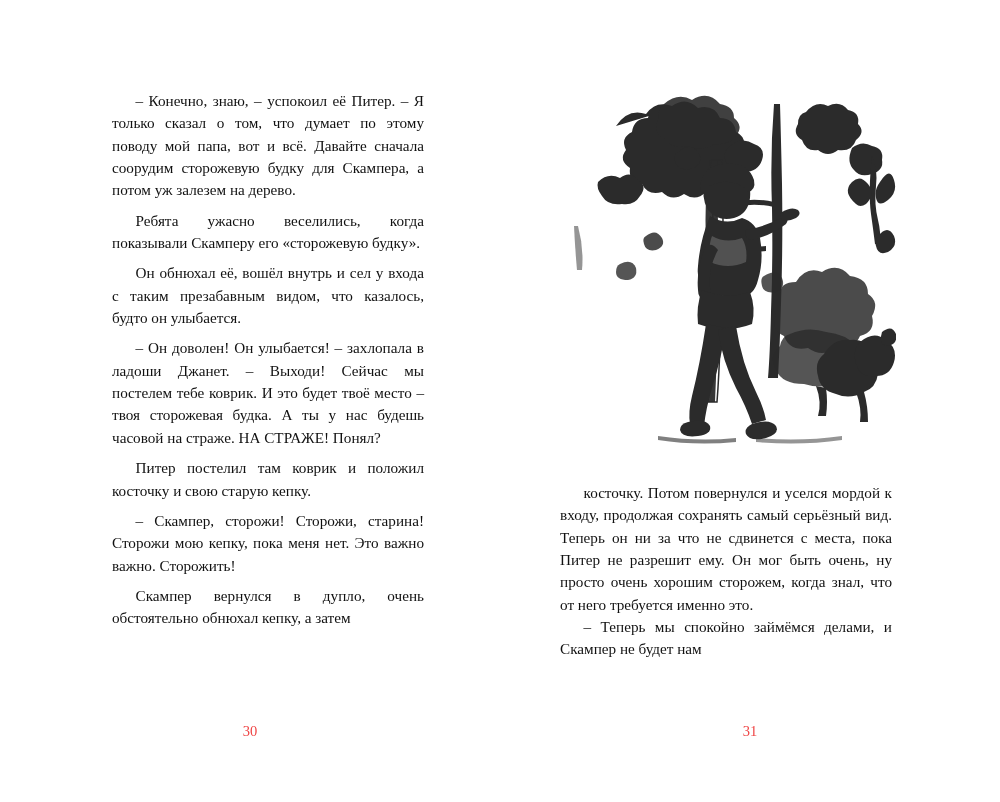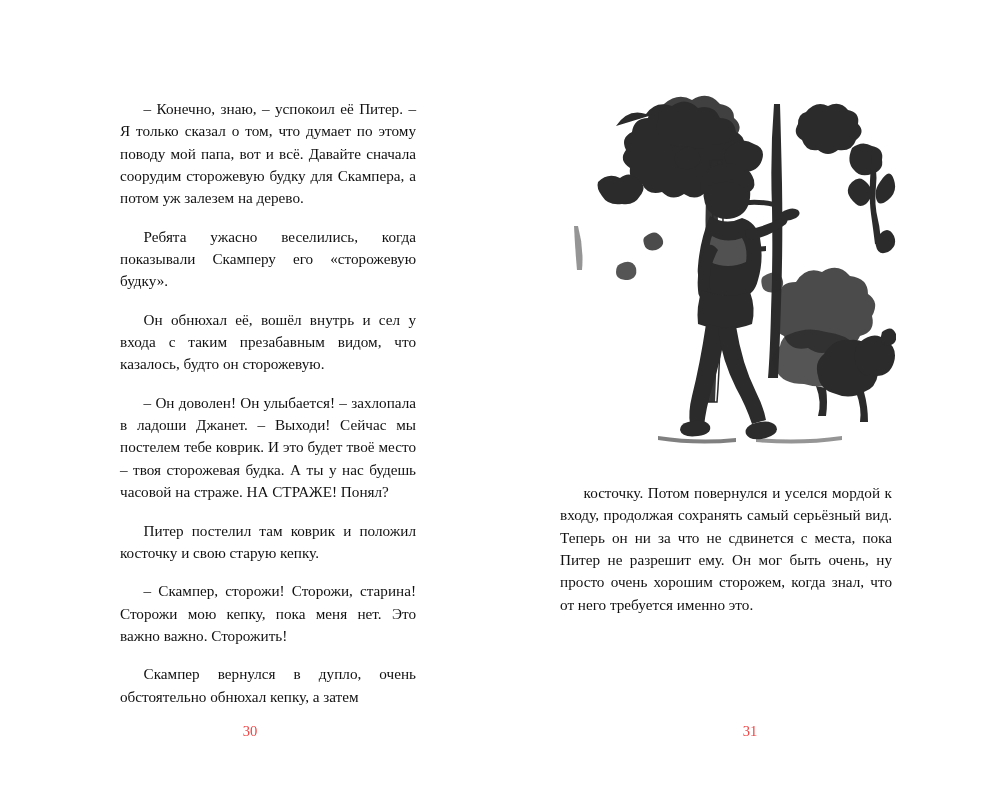--- a/index.html
+++ b/index.html
@@ -35,21 +35,21 @@
   }
   .text-col {
     width: 100%;
     font-size: 15.2px;
     line-height: 1.47;
     text-align: justify;
     text-justify: inter-word;
     hyphens: manual;
   }
   .text-col p {
-    margin: 16px;
+    margin: 8px;
     text-indent: 1.55em;
   }
   .folio {
     position: absolute;
     bottom: 62px;
     left: 0;
     width: 100%;
     text-align: center;
     font-size: 14.5px;
     color: #ef4444;
@@ -75,21 +75,21 @@
 </style>
 </head>
 <body>
 
 <div class="spread">
 
   <div class="page page-left">
     <div class="text-col">
       <p>– Конечно, знаю, – успокоил её Питер. – Я только сказал о том, что думает по этому поводу мой папа, вот и всё. Давайте сначала соорудим сторожевую будку для Скампера, а потом уж залезем на дерево.</p>
       <p>Ребята ужасно веселились, когда показывали Скамперу его «сторожевую будку».</p>
-      <p>Он обнюхал её, вошёл внутрь и сел у входа с таким презабавным видом, что казалось, будто он сторожевую.</p>
+      <p>Он обнюхал её, вошёл внутрь и сел у входа с таким презабавным видом, что казалось, будто он улыбается.</p>
       <p>– Он доволен! Он улыбается! – захлопала в ладоши Джанет. – Выходи! Сейчас мы постелем тебе коврик. И это будет твоё место – твоя сторожевая будка. А ты у нас будешь часовой на страже. НА СТРАЖЕ! Понял?</p>
       <p>Питер постелил там коврик и положил косточку и свою старую кепку.</p>
       <p>– Скампер, сторожи! Сторожи, старина! Сторожи мою кепку, пока меня нет. Это важно важно. Сторожить!</p>
       <p>Скампер вернулся в дупло, очень обстоятельно обнюхал кепку, а затем</p>
     </div>
     <div class="folio">30</div>
   </div>
 
   <div class="page page-right">
 
@@ -156,18 +156,19 @@
           <path d="M86 150 q10-8 16 2 q4 8-6 12 q-10 2-12-6 q-2-6 2-8 z" opacity="0.85"></path>
           <path d="M60 178 q12-6 16 4 q2 10-8 12 q-12 0-12-8 q0-6 4-8 z" opacity="0.8"></path>
           <path d="M204 190 q12-8 18 2 q4 10-6 14 q-12 2-14-6 q-2-8 2-10 z" opacity="0.8"></path>
           <path d="M118 66 q12-10 20 0 q6 10-4 16 q-12 4-18-4 q-4-8 2-12 z" opacity="0.9"></path>
         </g>
       </svg>
     </div>
 
     <div class="lower-text">
       <p>косточку. Потом повернулся и уселся мордой к входу, продолжая сохранять самый серьёзный вид. Теперь он ни за что не сдвинется с места, пока Питер не разрешит ему. Он мог быть очень, ну просто очень хорошим сторожем, когда знал, что от него требуется именно это.</p>
+      <p>– Теперь мы спокойно займёмся делами, и Скампер не будет нам</p>
     </div>
 
     <div class="folio">31</div>
   </div>
 
 </div>
 
 </body></html>

